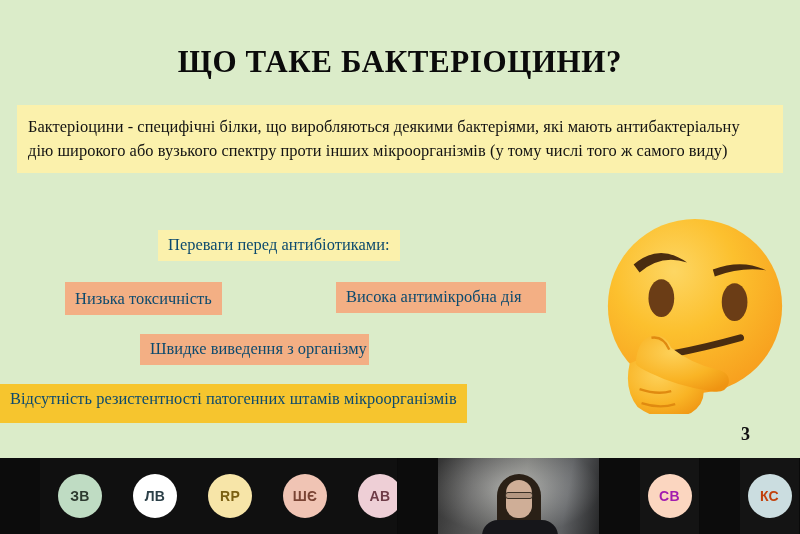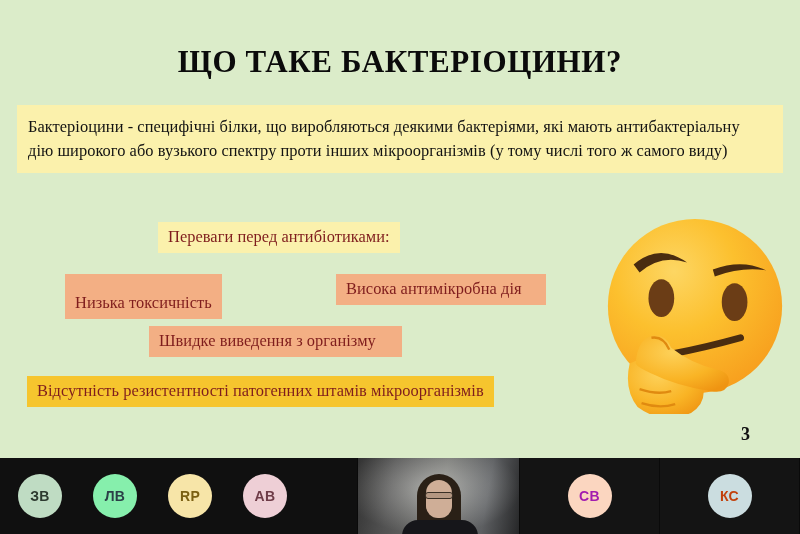--- a/index.html
+++ b/index.html
@@ -55,49 +55,50 @@
     font-size: 16.4px;
     line-height: 1.44;
     text-align: left;
     letter-spacing: 0.05px;
   }
 
   
   .chip {
     position: absolute;
     display: inline-block;
-    color: #7f1d1d;
+    color: #0c4a6e;
     font-size: 16.4px;
     line-height: 1.0;
     white-space: nowrap;
     letter-spacing: 0.05px;
+    margin-top: 8px;
   }
   .chip.salmon { background: #f3af84; }
   .chip.yellow { background: #fbf1ac; }
   .chip.gold   { background: #f6c52e; }
 
   #chip-advantages {
     left: 158px; top: 222px;
     padding: 7px 10px 8px 10px;
   }
   #chip-low-tox {
     left: 65px; top: 274px;
-    padding: 21px 10px 8px 10px;
+    padding: 9px 10px 8px 10px;
   }
   #chip-high-antimicrobial {
     left: 336px; top: 274px;
     padding: 7px 24px 8px 10px;
   }
   #chip-fast-elimination {
-    left: 149px; top: 326px;
-    padding: 7px 26px 8px 10px;
+    left: 140px; top: 326px;
+    padding: 7px 2px 8px 10px;
   }
   #chip-no-resistance {
-    left: 27px; top: 376px;
-    padding: 7px 10px 8px 10px;
+    left: 0; top: 376px;
+    padding: 7px 10px 16px 10px;
   }
 
   
   #page-number {
     position: absolute;
     right: 50px; top: 424px;
     font-weight: bold;
     font-size: 18px;
     color: #111;
   }
@@ -121,20 +122,21 @@
 
   .tile {
     position: relative;
     height: 76px;
     background: #121212;
     display: flex;
     align-items: center;
     justify-content: center;
     overflow: hidden;
     border-right: 1px solid #0a0a0a;
+    margin-left: 40px;
   }
 
   .tile-avatars {
     flex: 0 0 358px;
     justify-content: flex-start;
     padding-left: 18px;
     gap: 31px;
     background: #101010;
   }
 
@@ -267,25 +269,28 @@
 
     <div id="page-number">3</div>
   </div>
 
   <div id="video-strip">
 
     <div class="tile tile-avatars">
       <div class="avatar" style="background: rgb(191, 220, 195); color: rgb(45, 58, 47);">
         <span>ЗВ</span>
       </div>
-      <div class="avatar" style="background: #86efac; color: rgb(43, 63, 71);">
+      <div class="avatar" style="background: #ffffff; color: rgb(43, 63, 71);">
         <span>ЛВ</span>
       </div>
       <div class="avatar" style="background: rgb(247, 229, 168); color: rgb(123, 96, 18);">
         <span>RP</span>
+      </div>
+      <div class="avatar" style="background: rgb(240, 196, 180); color: rgb(122, 68, 52);">
+        <span>ШЄ</span>
       </div>
       <div class="avatar" style="background: rgb(238, 207, 214); color: rgb(110, 59, 71);">
         <span>АВ</span>
       </div>
     </div>
 
     <div class="tile tile-video">
       <div id="webcam">
         <div class="wall-shade"></div>
         <div class="hair"></div>

